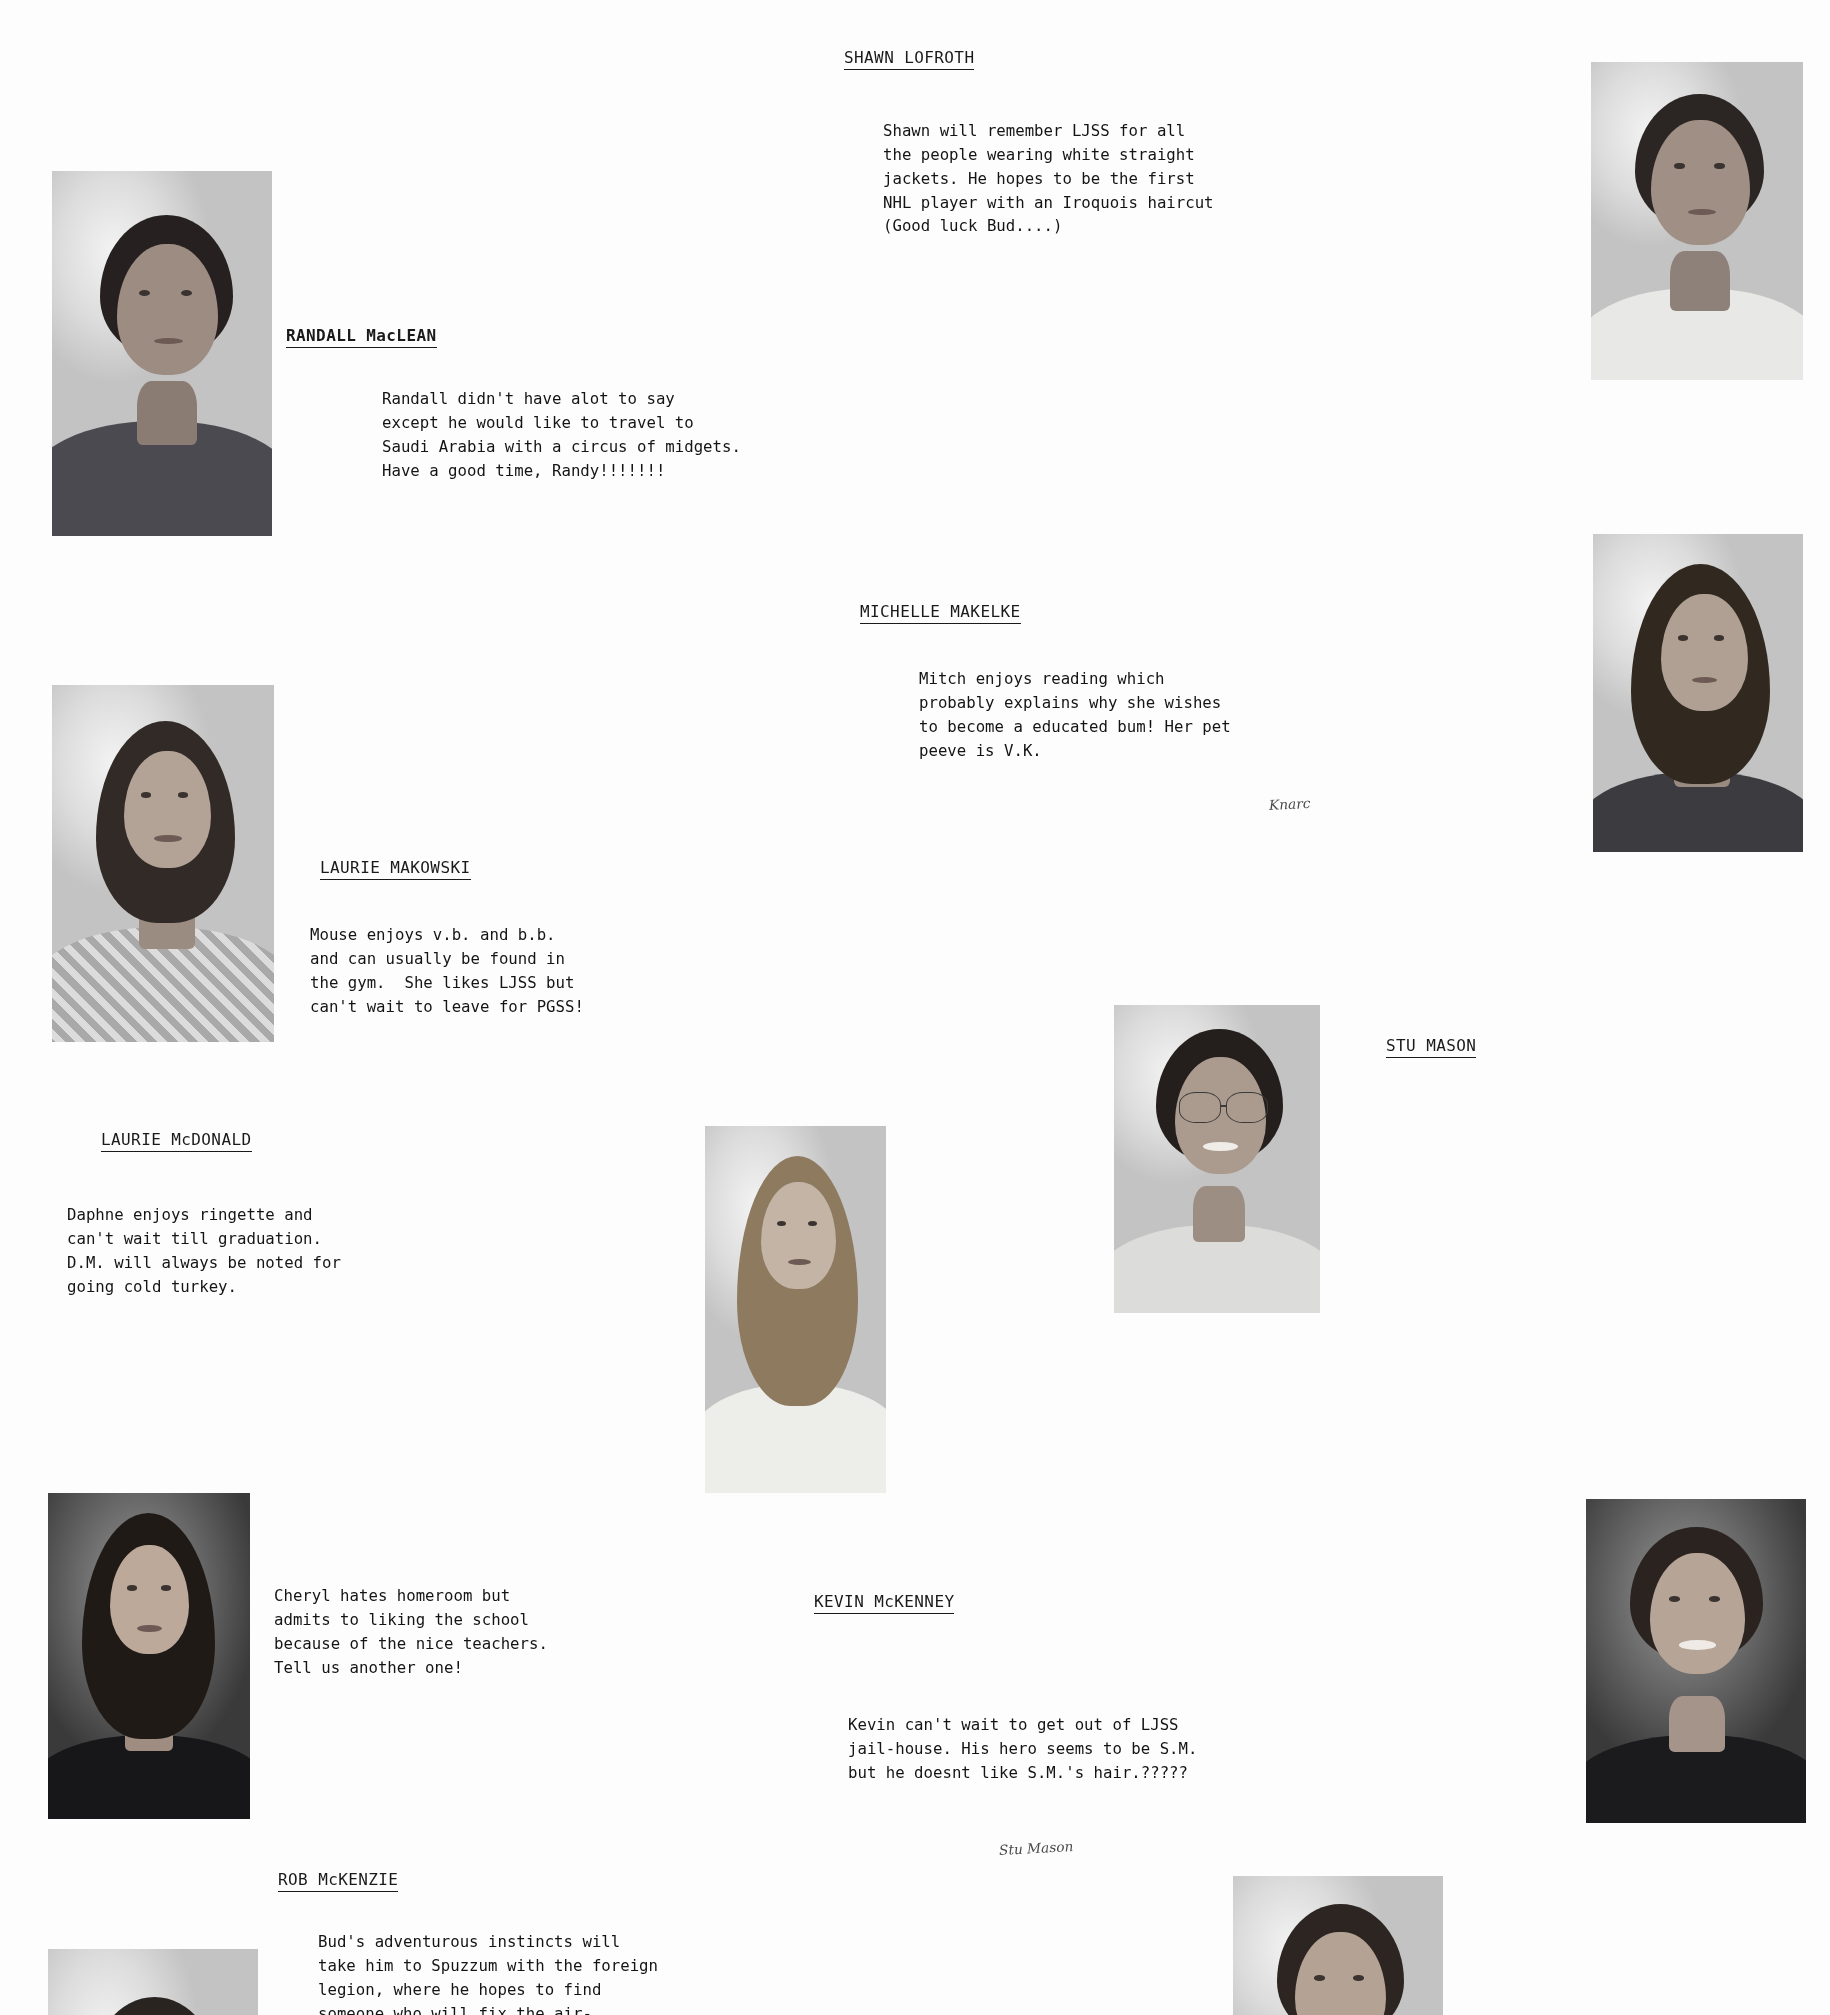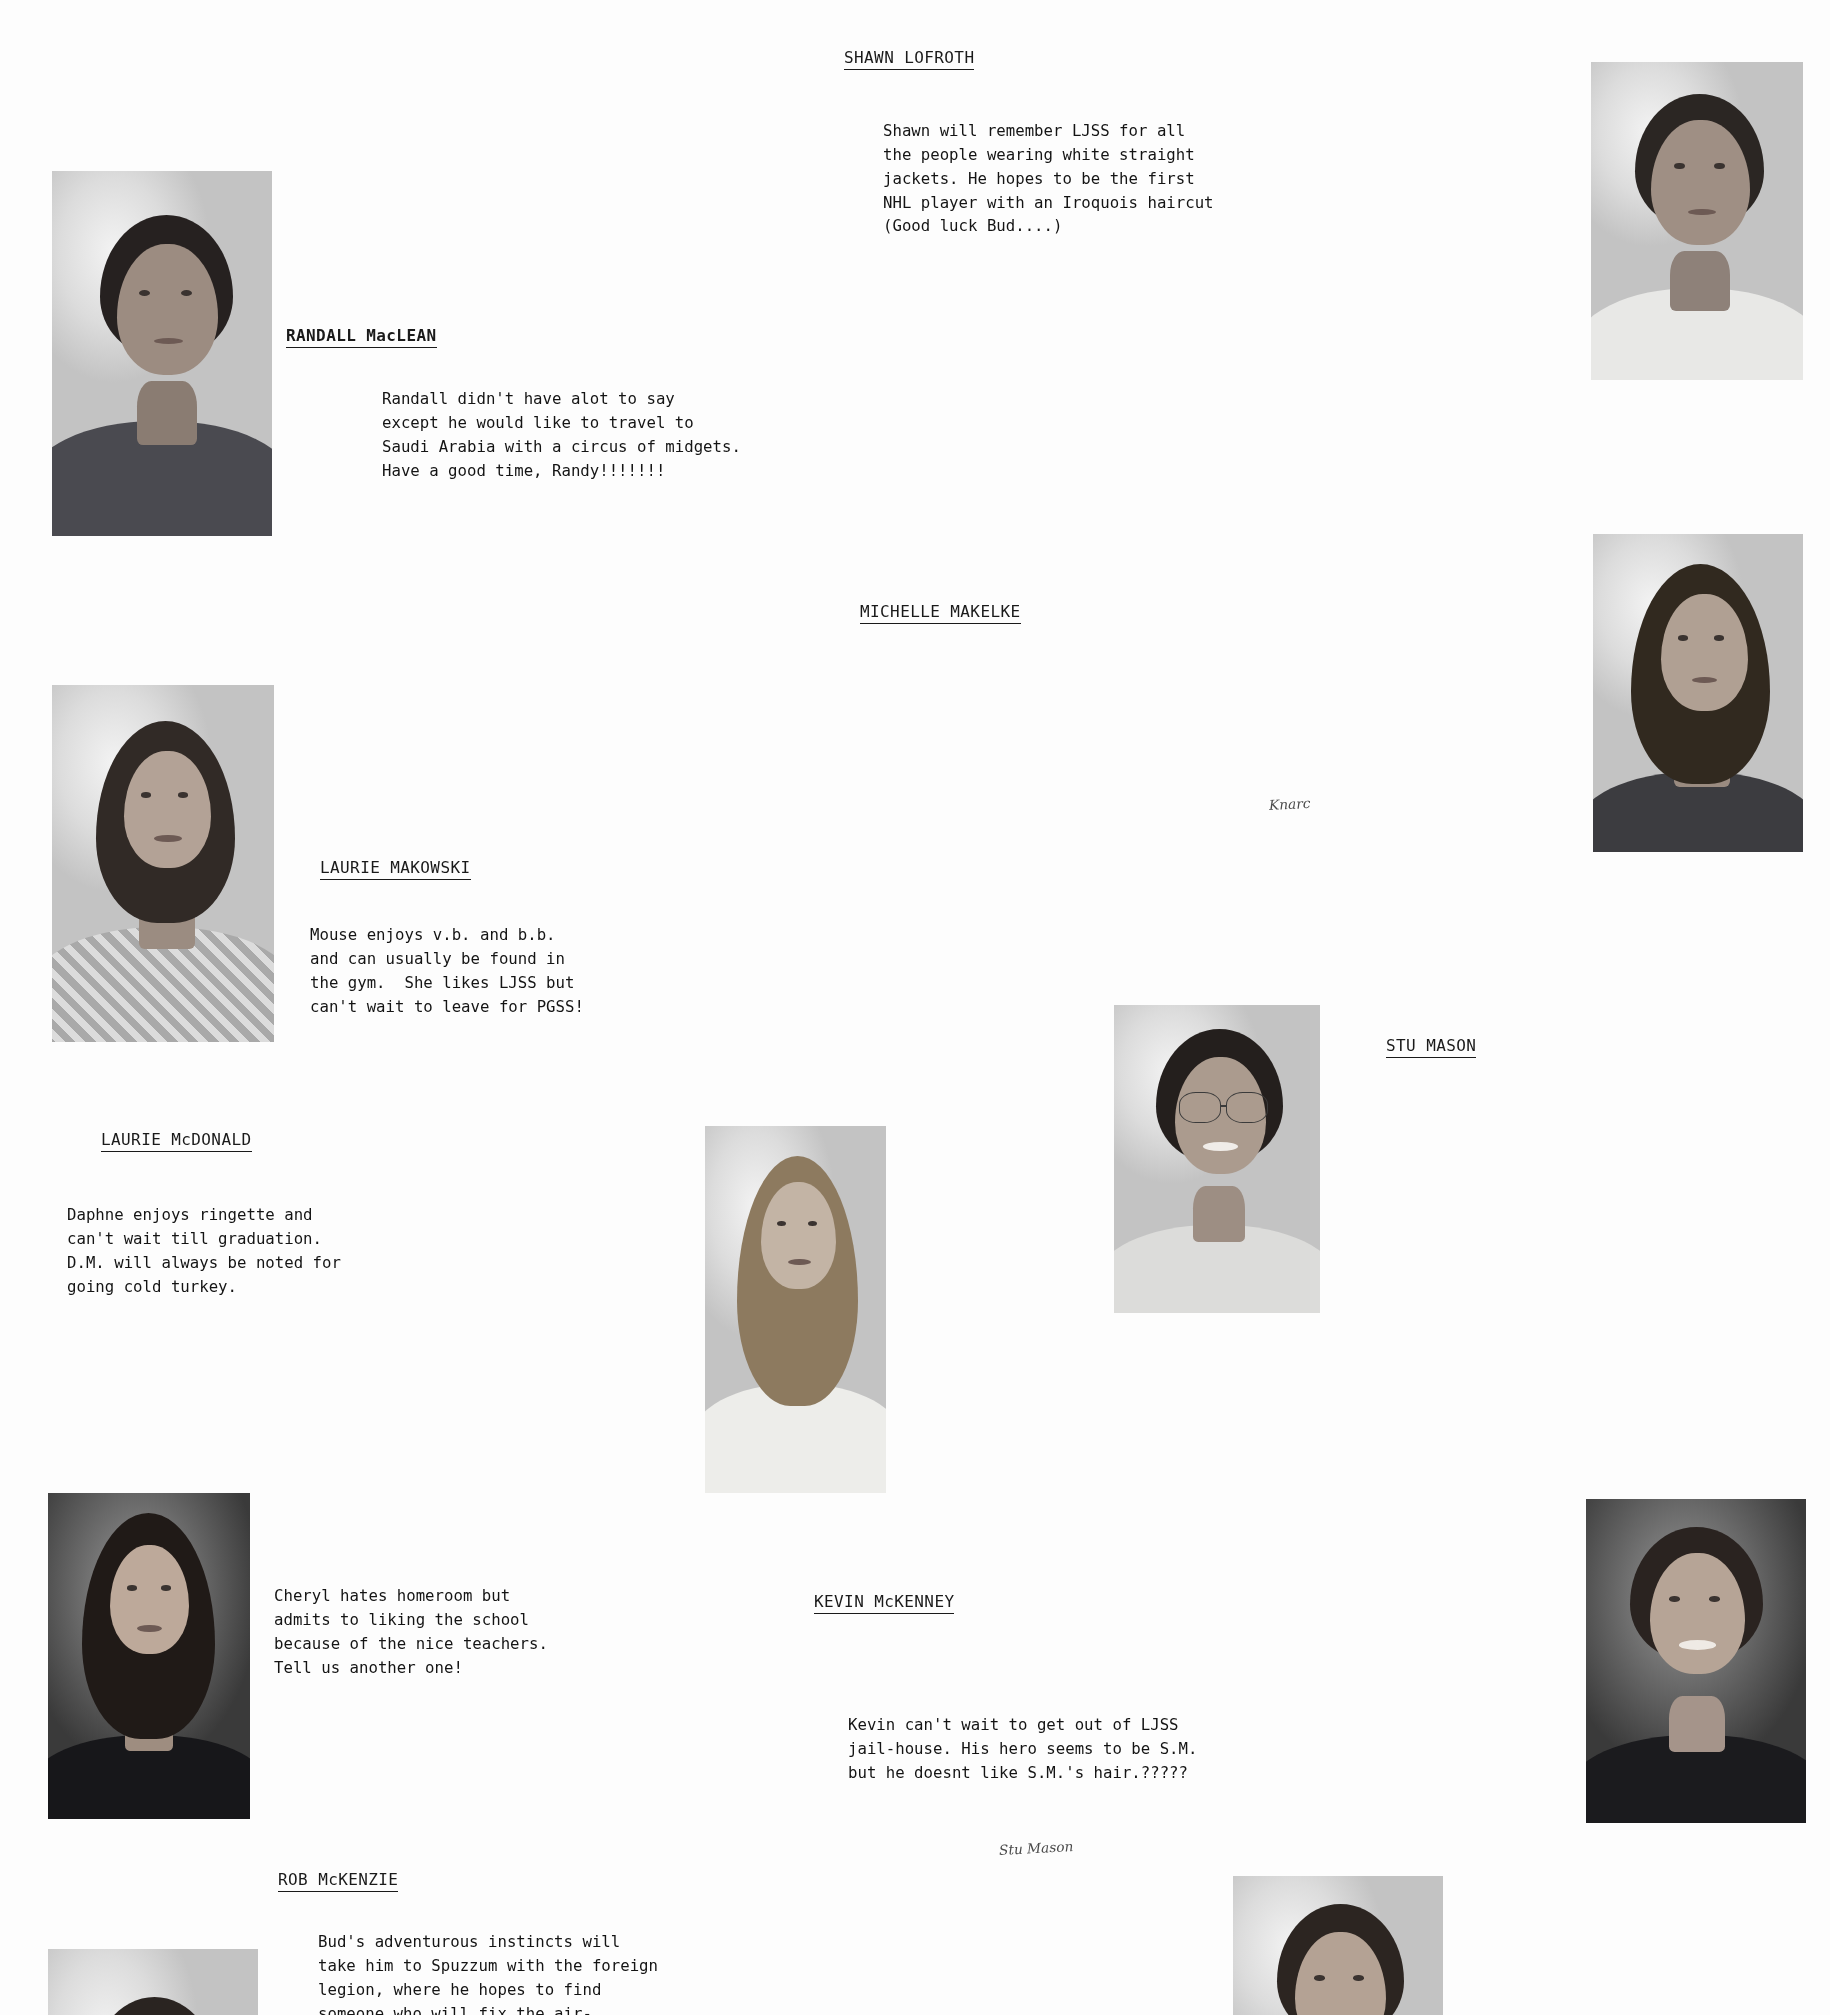--- a/index.html
+++ b/index.html
@@ -152,20 +152,24 @@
     <div class="body" style="left:-16px; top:238px; width:242px; height:121px; background:#3c3c40;"></div>
     <div class="neck" style="left:81px; top:193px; width:56px; height:60px; background:#9a8b80;"></div>
     <div class="hair" style="left:38px; top:30px; width:139px; height:220px; background:#31291f;"></div>
     <div class="face" style="left:68px; top:60px; width:87px; height:117px; background:#b0a093;"></div>
     <div class="eye" style="left:85px; top:101px; width:9.7px; height:5.6px;"></div>
     <div class="eye" style="left:121px; top:101px; width:9.7px; height:5.6px;"></div>
     <div class="mouth" style="left:99px; top:143px; width:25px; height:6px;"></div>
   </div>
 
   <div class="name" style="left:860px; top:602px;">MICHELLE MAKELKE</div>
+  <div class="blurb" style="left:919px; top:667px;">Mitch enjoys reading which
+probably explains why she wishes
+to become a educated bum! Her pet
+peeve is V.K.</div>
 
   <div class="handwrite" style="left:1269px; top:796px;">Knarc</div>
 
   <div class="photo bg-light" style="left:52px; top:685px; width:222px; height:357px;">
     <div class="ph-inner"></div>
     <div class="body" style="left:-20px; top:242px; width:262px; height:133px;
          background:repeating-linear-gradient(45deg,#dcdcdc 0 7.3px,#a9a9a9 7.3px 14.5px);"></div>
     <div class="neck" style="left:87px; top:204px; width:56px; height:60px; background:#9b8c81;"></div>
     <div class="hair" style="left:44px; top:36px; width:139px; height:202px; background:#312a26;"></div>
     <div class="face" style="left:72px; top:66px; width:87px; height:117px; background:#b3a296;"></div>

